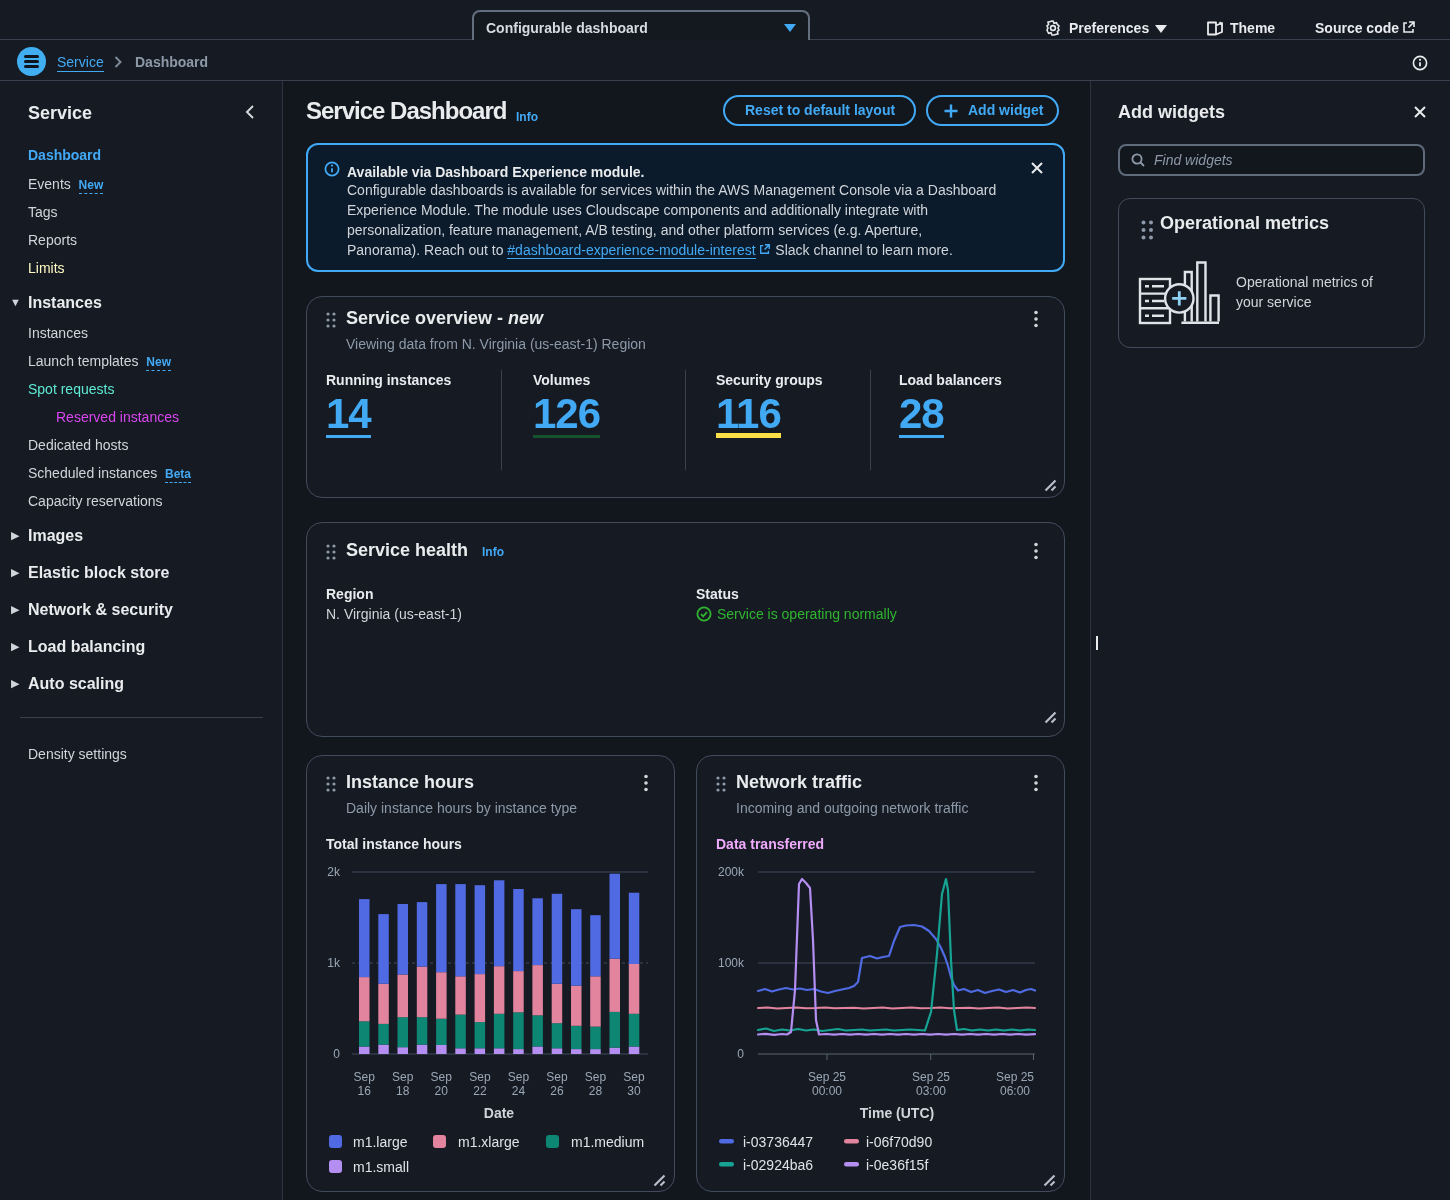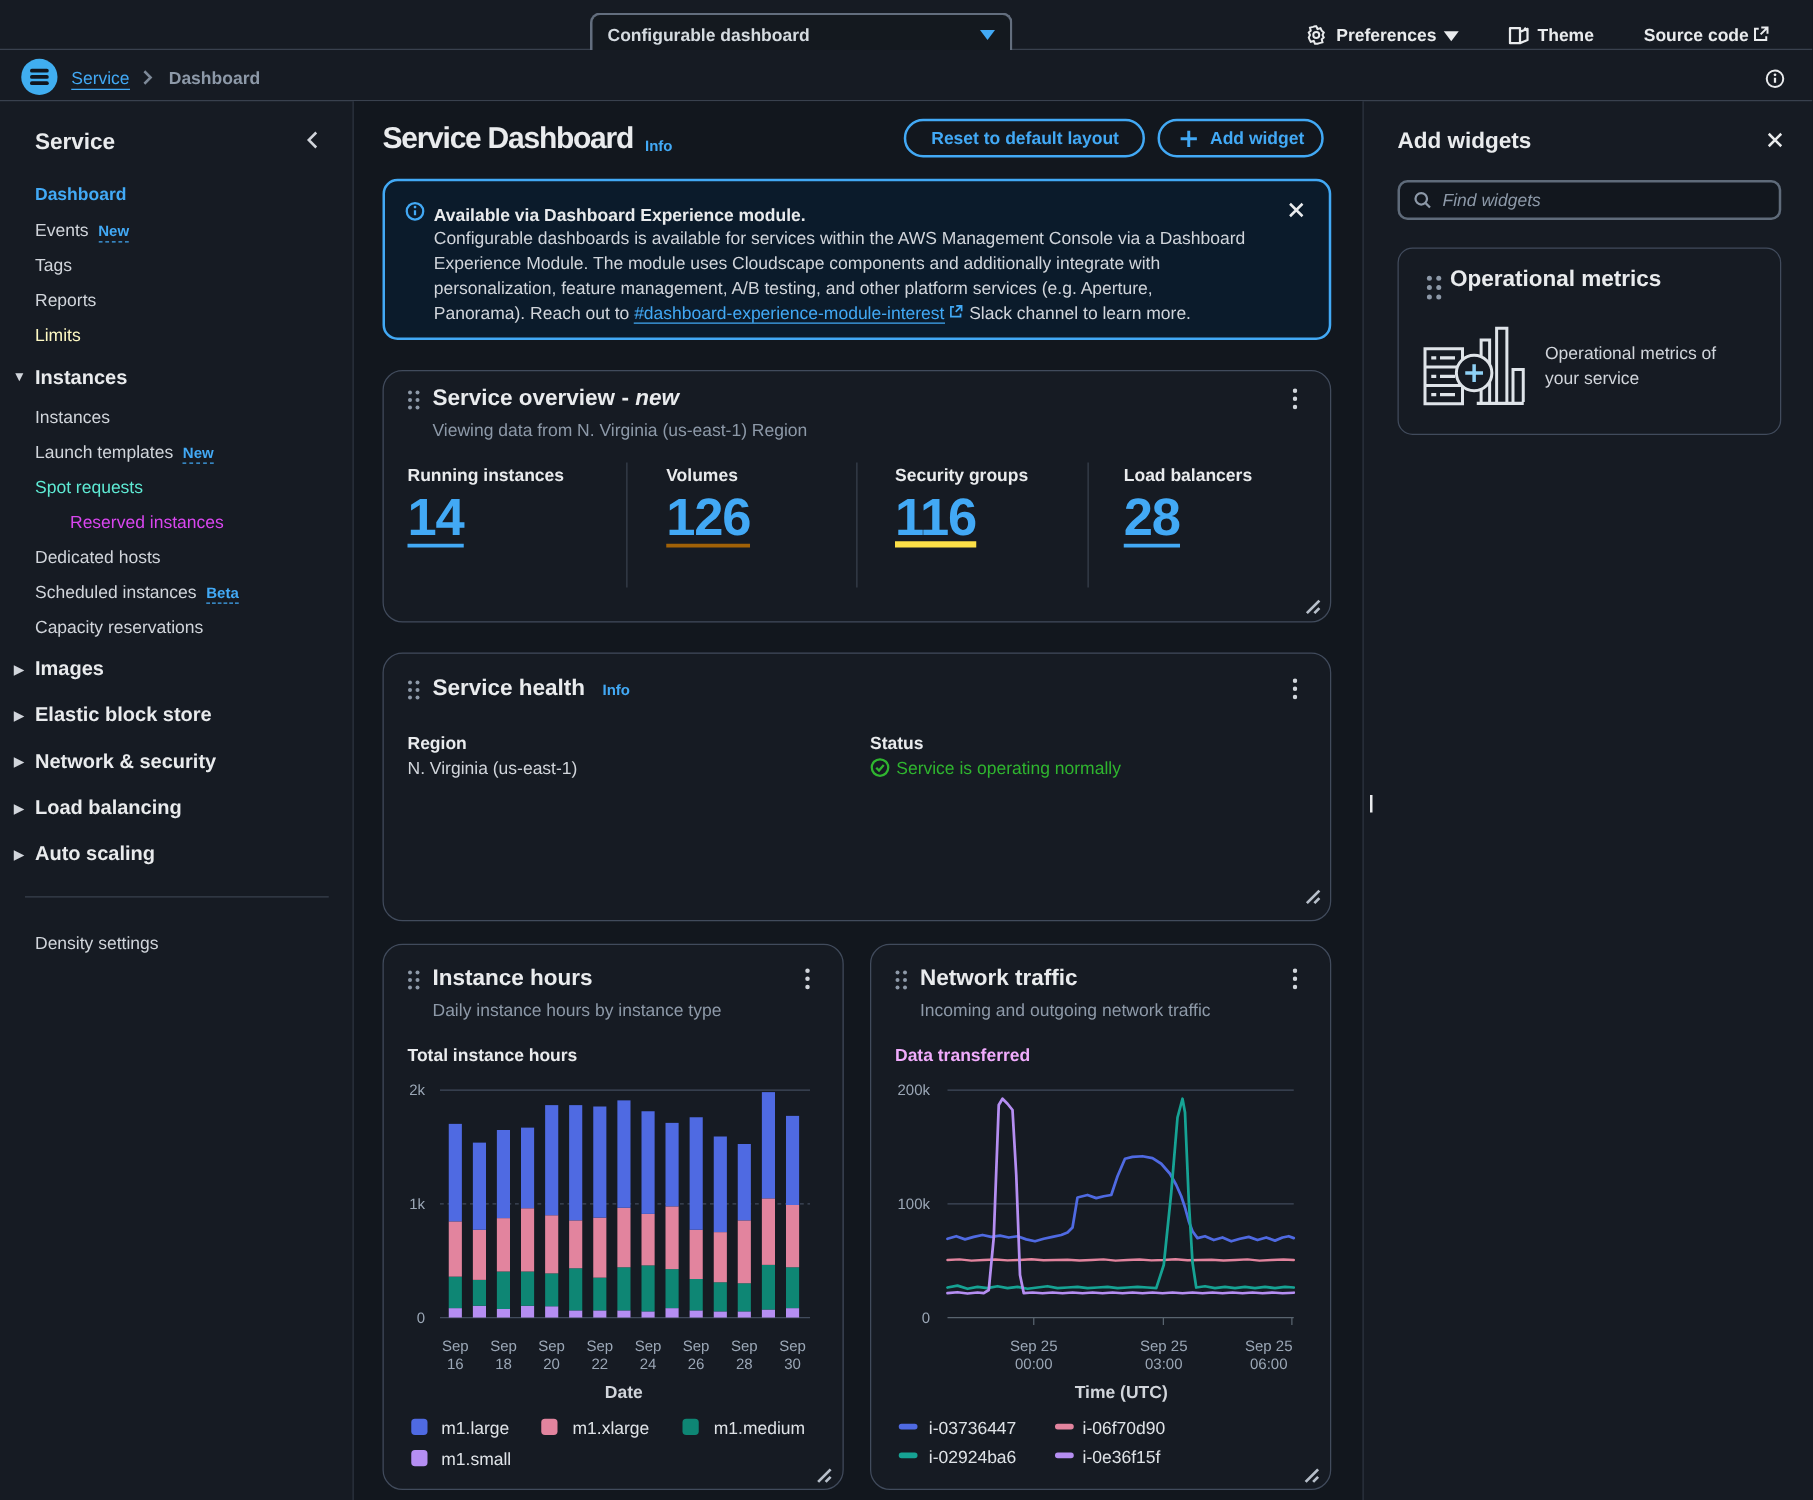--- a/index.html
+++ b/index.html
@@ -147,21 +147,21 @@
       </svg>
 </div>
 <div class="abs" style="left:501px;top:370px;width:1px;height:100px;background:#39414e;"></div>
 <div class="abs" style="left:685px;top:370px;width:1px;height:100px;background:#39414e;"></div>
 <div class="abs" style="left:870px;top:370px;width:1px;height:100px;background:#39414e;"></div>
 <div class="abs bold" style="left:326px;top:372px;font-size:14px;color:#e9ebed;">Running instances</div>
 <div class="abs bold" style="left:533px;top:372px;font-size:14px;color:#e9ebed;">Volumes</div>
 <div class="abs bold" style="left:716px;top:372px;font-size:14px;color:#e9ebed;">Security groups</div>
 <div class="abs bold" style="left:899px;top:372px;font-size:14px;color:#e9ebed;">Load balancers</div>
 <div class="abs bold" style="left:326px;top:391px;font-size:42px;letter-spacing:-1px;color:#42a9f5;border-bottom:3px solid #42a9f5;height:47px;line-height:46px;">14</div>
-<div class="abs bold" style="left:533px;top:391px;font-size:42px;letter-spacing:-1px;color:#42a9f5;border-bottom:3px solid #a16207;height:47px;line-height:46px;">126</div>
+<div class="abs bold" style="left:533px;top:391px;font-size:42px;letter-spacing:-1px;color:#42a9f5;border-bottom:3px solid #14532d;height:47px;line-height:46px;">126</div>
 <div class="abs bold" style="left:716px;top:391px;font-size:42px;letter-spacing:-1px;color:#42a9f5;border-bottom:5px solid #fde047;height:47px;line-height:46px;">116</div>
 <div class="abs bold" style="left:899px;top:391px;font-size:42px;letter-spacing:-1px;color:#42a9f5;border-bottom:3px solid #42a9f5;height:47px;line-height:46px;">28</div>
 <div class="abs" style="left:1042px;top:477px;">
 <svg width="15" height="15" viewBox="0 0 15 15">
         <path d="M13.5 3.5L3.5 13.5M13.5 9.5L9.5 13.5" stroke="#b6bec9" stroke-width="2.2"></path>
       </svg>
 </div>
 
 <div class="abs" style="left:306px;top:522px;width:759px;height:215px;background:#161b23;border:1px solid #414b5c;border-radius:16px;"></div>
 <div class="abs" style="left:326px;top:544px;">

